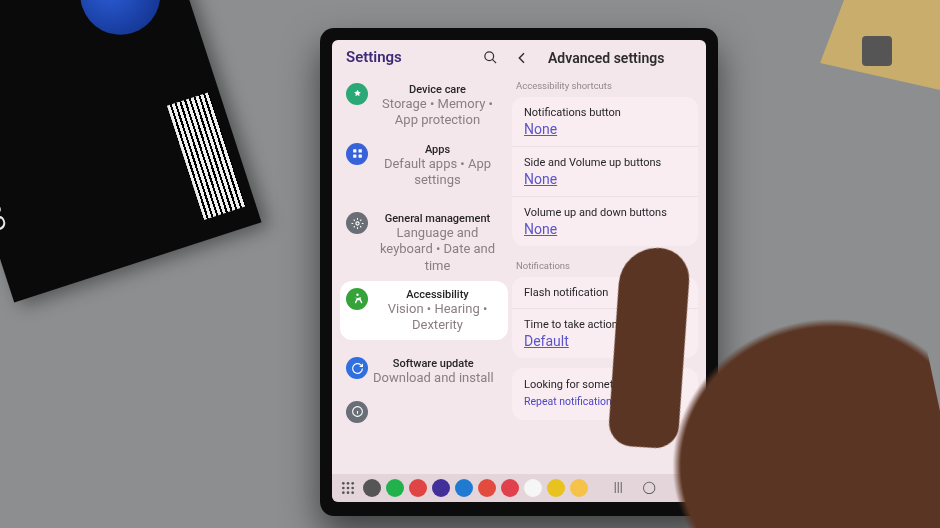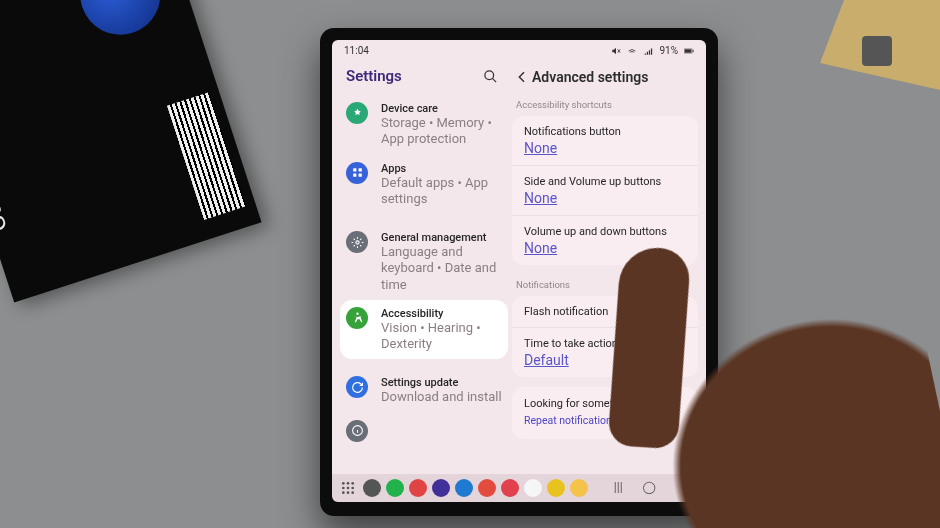--- a/index.html
+++ b/index.html
@@ -51,30 +51,30 @@
 
   .content { display:flex; height: 420px; }
   .col-left { width: 176px; padding: 4px 0 0 8px; }
   .col-right { flex:1; padding: 4px 8px 0 4px; }
 
   .settings-header { display:flex; align-items:center; justify-content:space-between;
     padding: 4px 10px 10px 6px; gap: 42px; }
   .settings-header h1 { font-size: 15px; color:#3c2a78; font-weight: 650; }
   .search-ic { width:15px; height:15px; }
 
-  .item { display:flex; gap:13px; padding:7px 6px; border-radius:12px; cursor:pointer; }
+  .item { display:flex; gap:5px; padding:7px 6px; border-radius:12px; cursor:pointer;text-align:center; }
   .item.selected { background:#ffffff; }
   .ic { width:22px; height:22px; border-radius:50%; flex:none;
     display:flex; align-items:center; justify-content:center; }
   .ic svg { width:13px; height:13px; }
   .item .txt .t { font-size: 11px; color:#252528; font-weight:550; }
   .item .txt .s { font-size: 13px; color:#8a7e84; line-height:1.25; }
   .sep { height:10px; }
 
-  .adv-header { display:flex; gap:2px; padding:6px 2px 10px; }
+  .adv-header { display:flex; gap:18px; padding:6px 2px 10px; }
   .adv-header h2 { font-size: 14px; color:#2c2c2e; font-weight:650; }
   .back-ic { width:16px; height:16px; }
 
   .section-label { font-size:9.5px; color:#93868c; padding:4px 4px 6px; }
   .card { background:#f9edf1; border-radius:12px; margin-bottom:10px; }
   .row { padding:9px 12px; cursor:pointer; }
   .row + .row { border-top:1px solid rgba(0,0,0,.05); }
   .row .rt { font-size:11px; color:#26262a; }
   .row .rv { font-size:14px; color:#5b55c9; margin-top:2px;text-decoration:underline; }
   .lfse .t { font-size:11px; color:#26262a; padding:10px 12px 2px; }
@@ -94,41 +94,20 @@
 <div class="box">
   <div class="circle"></div>
   <div class="brand">Galaxy Z Fold6</div>
   <div class="barcode"></div>
 </div>
 <div class="clip"></div>
 
 <div class="phone">
   <div class="screen">
 
-    <div class="statusbar">
-      <span>11:04</span>
-      <div class="right">
-        <svg viewBox="0 0 24 24" fill="#333">
-            <path d="M3 9v6h4l5 5V4L7 9H3z"></path>
-            <path d="M16 8l6 8M22 8l-6 8" stroke="#333" stroke-width="2"></path>
-          </svg>
-        <svg viewBox="0 0 24 24" fill="none" stroke="#333" stroke-width="2">
-            <path d="M4 12a12 12 0 0116 0M7 15a8 8 0 0110 0M12 19h0"></path>
-          </svg>
-        <svg viewBox="0 0 24 24" fill="#333">
-            <path d="M4 18h3v3H4zM9 14h3v7H9zM14 10h3v11h-3zM19 6h3v15h-3z"></path>
-          </svg>
-        <span>91%</span>
-        <svg viewBox="0 0 26 12" width="16" height="10">
-            <rect x="0" y="0" width="22" height="12" rx="2" fill="none" stroke="#333"></rect>
-            <rect x="1.5" y="1.5" width="18" height="9" fill="#333"></rect>
-            <rect x="23" y="3" width="2" height="6" fill="#333"></rect>
-          </svg>
-      </div>
-    </div>
 
     <div class="content">
 
       <div class="col-left">
         <div class="settings-header">
           <h1>Settings</h1>
           <svg class="search-ic" viewBox="0 0 24 24" fill="none" stroke="#333" stroke-width="2">
               <circle cx="10" cy="10" r="7"></circle>
               <path d="M21 21l-6-6"></path>
             </svg>
@@ -186,21 +165,21 @@
             </div>
             <div class="sep"></div>
             <div class="item">
               <div class="ic" style="background:#2f6fe0">
                 <svg viewBox="0 0 24 24" fill="none" stroke="#fff" stroke-width="2.2">
                   <path d="M21 12a9 9 0 11-3-6.7L21 8"></path>
                   <path d="M21 3v5h-5"></path>
                 </svg>
               </div>
               <div class="txt">
-                <div class="t">Settings update</div>
+                <div class="t">Software update</div>
                 <div class="s">Download and install</div>
               </div>
             </div>
             <div class="item">
               <div class="ic" style="background:#6a6e76">
                 <svg viewBox="0 0 24 24" fill="none" stroke="#fff" stroke-width="2">
                   <circle cx="12" cy="12" r="9"></circle>
                   <path d="M12 8h0M12 11v5"></path>
                 </svg>
               </div>

